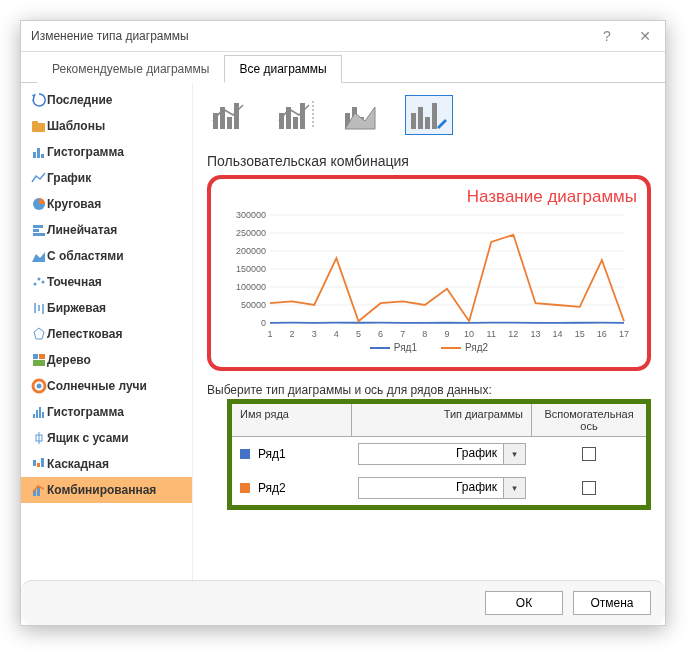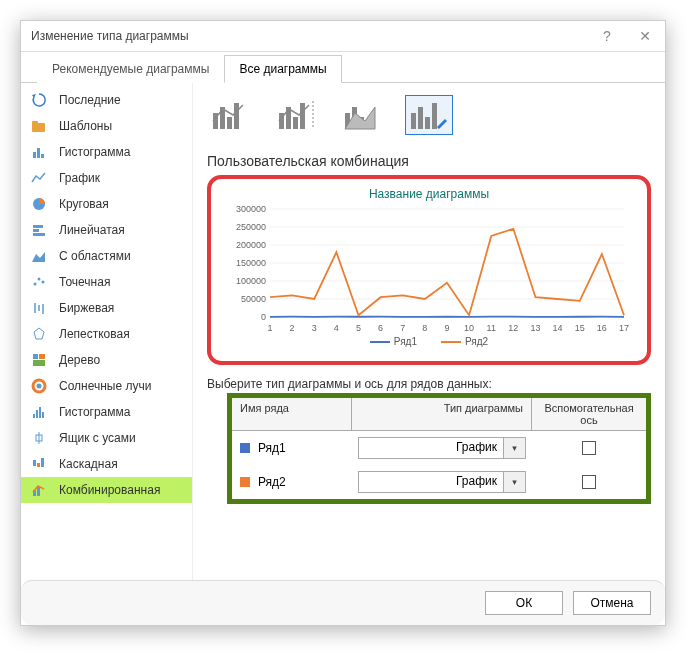--- a/index.html
+++ b/index.html
@@ -7,30 +7,30 @@
 .dialog { width: 646px; height: 606px; margin: 20px; border: 1px solid #ccc; box-shadow: 0 4px 20px rgba(0,0,0,0.3); display: flex; flex-direction: column; background: #fff; }
 .titlebar { display: flex; align-items: center; justify-content: space-between; padding: 8px 10px; border-bottom: 1px solid #ddd; }
 .titlebar-title { color: #444; font-size: 12px; }
 .titlebar-btns { display: flex; gap: 18px; }
 .titlebar-btns span { color: #888; cursor: pointer; font-size: 14px; line-height: 1; width: 20px; text-align: center; }
 .tabs { display: flex; margin-top: 2px; padding: 0 16px; border-bottom: 1px solid #ccc; }
 .tab { padding: 6px 14px; cursor: pointer; color: #555; font-size: 12px; border: 1px solid transparent; border-bottom: none; position: relative; top: 1px; background: #fff; }
 .tab.active { border-color: #ccc; border-bottom: 1px solid #fff; color: #000; }
 .content { flex: 1; display: flex; overflow: hidden; }
 .sidebar { width: 172px; border-right: 1px solid #eee; padding: 4px 0; }
-.side-item { display: flex; align-items: center; gap: 12px; padding: 5px 10px; cursor: pointer; color: #333; font-size: 12px; }
-.side-item.selected { background: #bef264; }
+.side-item { display: flex; align-items: center; gap: 0; padding: 5px 10px; cursor: pointer; color: #333; font-size: 12px; font-weight: bold; }
+.side-item.selected { background: #fdba74; }
 .side-icon { width: 16px; height: 16px; display: flex; align-items: center; justify-content: center; color: #4a7fb1; }
 .main { flex: 1; padding: 12px 14px 8px; display: flex; flex-direction: column; overflow: hidden; }
 .combo-row { display: flex; gap: 18px; margin-bottom: 18px; }
 .combo-icon { width: 48px; height: 40px; display: flex; align-items: center; justify-content: center; cursor: pointer; border: 1px solid transparent; }
 .combo-icon.selected { border: 1px solid #2a7bd6; background: #eaf3fc; }
 .section-title { font-size: 14px; color: #333; margin-bottom: 6px; }
 .preview { border: 4px solid #e4393c; border-radius: 14px; padding: 8px 10px; margin-bottom: 12px; }
-.chart-title { text-align: center; color: #0f766e; font-size: 12px; margin-bottom: 2px; }
+.chart-title { text-align: right; color: #ef4444; font-size: 17px; margin-bottom: 2px; }
 .chart-area { position: relative; height: 150px; }
 .chart-svg { width: 100%; height: 130px; }
 .y-label { font-size: 9px; fill: #666; text-anchor: end; }
 .x-label { font-size: 9px; fill: #666; text-anchor: middle; }
 .legend { display: flex; justify-content: center; gap: 24px; font-size: 10px; color: #555; }
 .legend span { display: flex; align-items: center; gap: 4px; }
 .legend-line { width: 20px; height: 2px; }
 .cfg-label { font-size: 12px; color: #333; margin-bottom: 2px; }
 .cfg-table { border: 5px solid #4d7c0f; margin-left: 20px; }
 .cfg-head { display: flex; background: #f5f5f5; border-bottom: 1px solid #aaa; }

